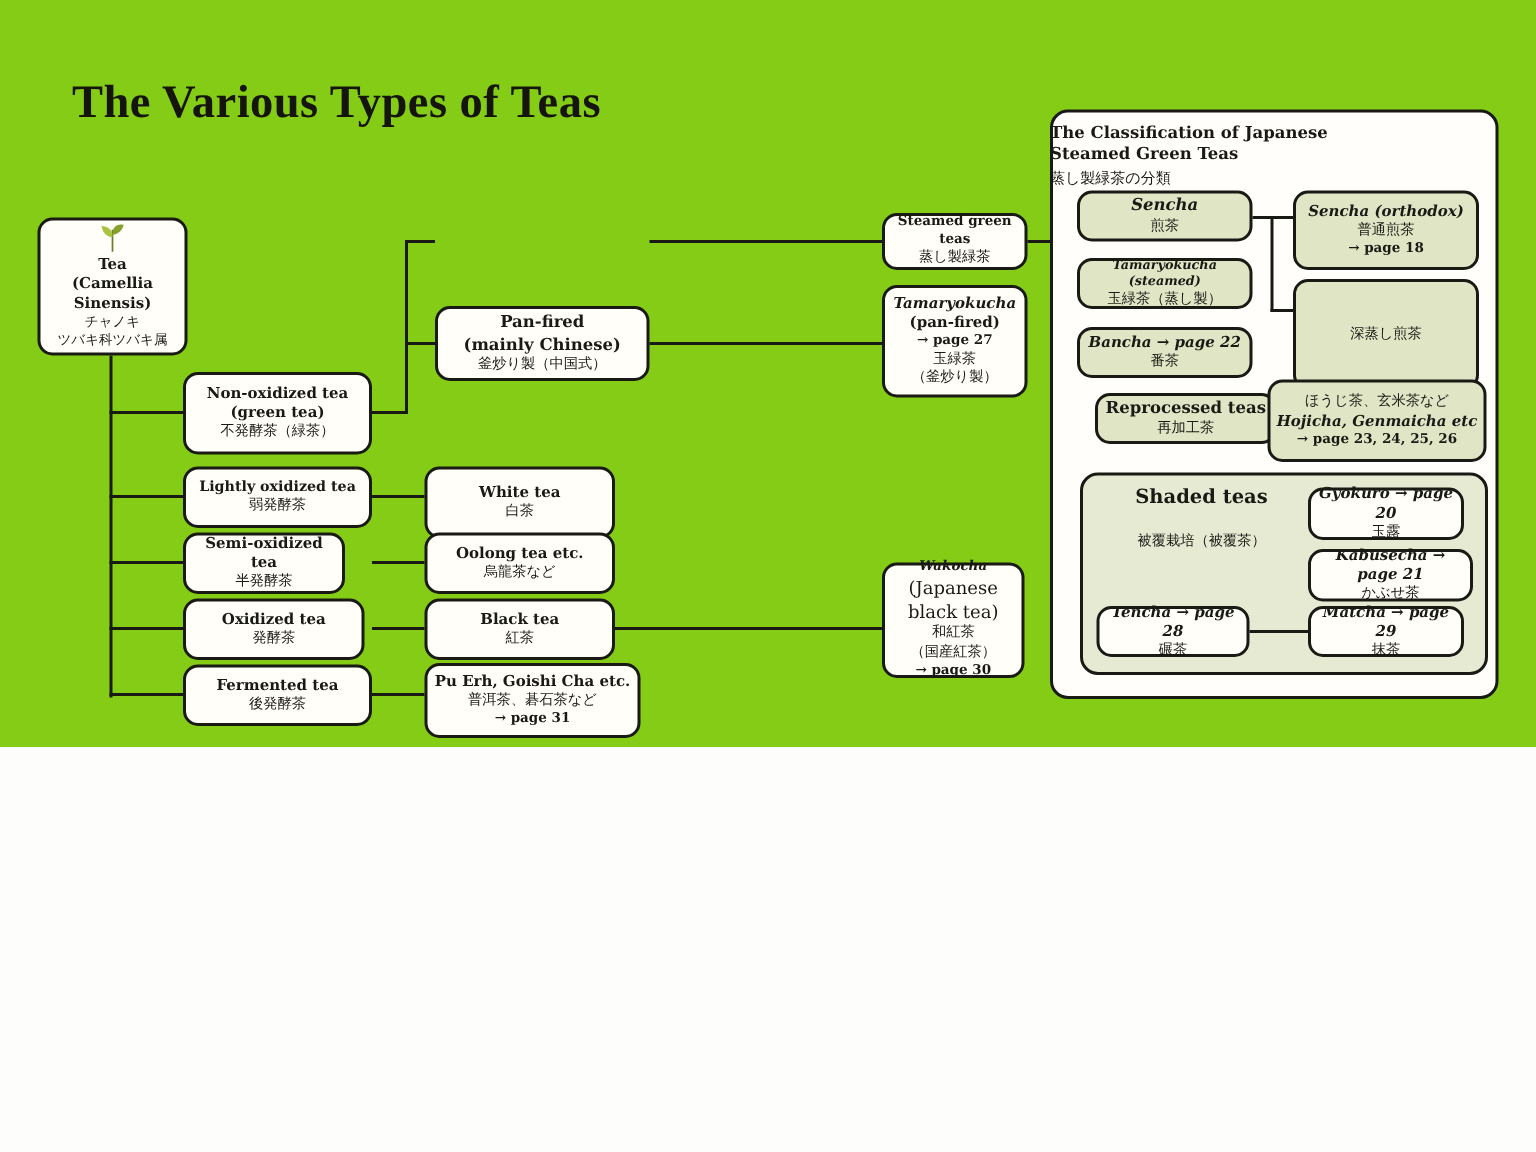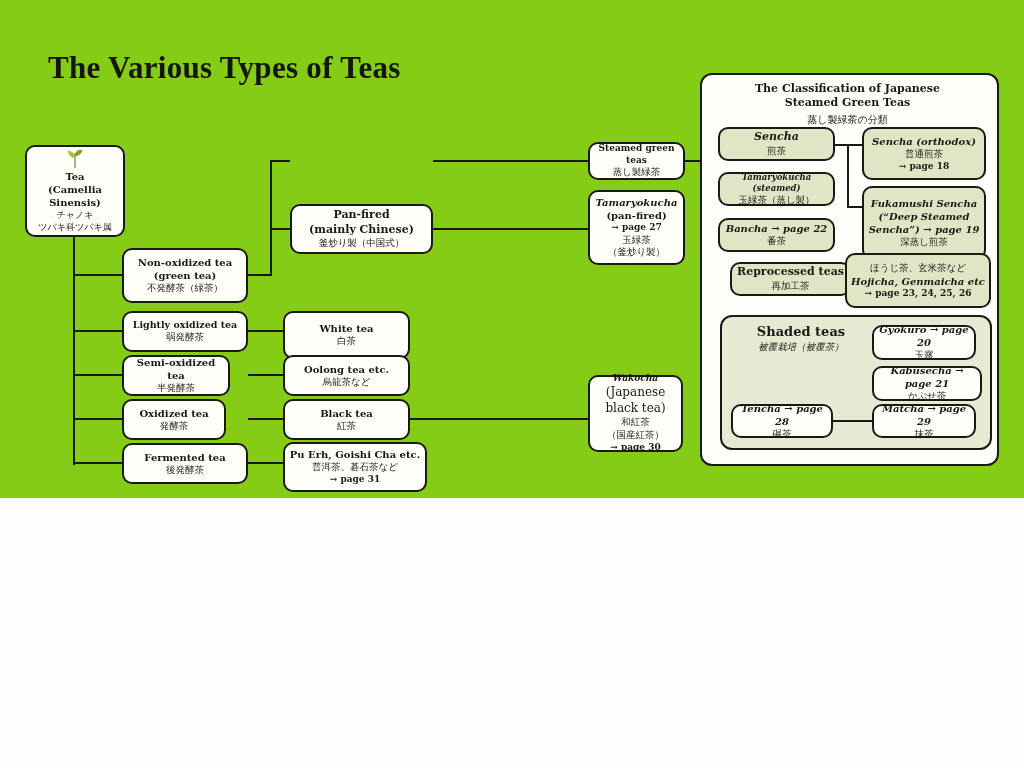--- a/index.html
+++ b/index.html
@@ -17,26 +17,26 @@
   .panel{position:absolute;background:#fffefa;border:2px solid #1a1a14;border-radius:12px;}
   .shaded-panel{position:absolute;background:#e6ead3;border:2px solid #1a1a14;border-radius:12px;}
   .en{font-weight:bold;font-size:10px;line-height:1.3;white-space:pre-line;}
   .en11{font-size:11px;}
   .xs{font-size:9px;}
   .jp{font-size:9.5px;line-height:1.35;white-space:pre-line;}
   .it{font-style:italic;}
   .pg{font-weight:bold;font-size:9px;line-height:1.3;}
   .big{font-size:12px;}
   .ln{position:absolute;background:#1a1a14;}
-  .panel-header{position:absolute;left:700px;top:82px;width:295px;text-align:center;}
+  .panel-header{position:absolute;left:700px;top:82px;width:295px;text-align:left;}
   .panel-header .en{font-size:11px;}
   .panel-header .jp{font-size:10px;margin-top:2px;}
   .shaded-title{position:absolute;left:726px;top:324px;width:150px;text-align:center;}
   .shaded-title .en{font-size:13px;}
-  .shaded-title .jp{font-size:9.5px;margin-top:0;font-style:italic;}
+  .shaded-title .jp{font-size:9.5px;margin-top:14px;}
   .leaf{margin-bottom:1px;}
 </style>
 </head>
 <body>
 
 <div class="stage">
   <div class="top-section">
 
     <div class="page-title">The Various Types of Teas</div>
 
@@ -97,21 +97,21 @@
       <div class="jp">不発酵茶（緑茶）</div>
     </div>
     <div class="node" style="left:122px;top:311px;width:126px;height:41px">
       <div class="en" style="font-size:9.5px">Lightly oxidized tea</div>
       <div class="jp">弱発酵茶</div>
     </div>
     <div class="node" style="left:122px;top:355px;width:108px;height:41px">
       <div class="en">Semi-oxidized tea</div>
       <div class="jp">半発酵茶</div>
     </div>
-    <div class="node" style="left:122px;top:399px;width:104px;height:41px">
+    <div class="node" style="left:122px;top:399px;width:121px;height:41px">
       <div class="en">Oxidized tea</div>
       <div class="jp">発酵茶</div>
     </div>
     <div class="node" style="left:122px;top:443px;width:126px;height:41px">
       <div class="en">Fermented tea</div>
       <div class="jp">後発酵茶</div>
     </div>
 
     <div class="node" style="left:283px;top:311px;width:127px;height:48px">
       <div class="en">White tea</div>
@@ -167,23 +167,20 @@
       <div class="en en11">Reprocessed teas</div>
       <div class="jp">再加工茶</div>
     </div>
 
     <div class="node green" style="left:862px;top:127px;width:124px;height:53px">
       <div class="en it">Sencha (orthodox)</div>
       <div class="jp">普通煎茶</div>
       <div class="pg">→ page 18</div>
     </div>
     <div class="node green" style="left:862px;top:186px;width:124px;height:74px">
-      <div class="en it">Fukamushi Sencha
-(“Deep Steamed
-Sencha”) → page 19</div>
       <div class="jp">深蒸し煎茶</div>
     </div>
     <div class="node green" style="left:845px;top:253px;width:146px;height:55px">
       <div class="jp">ほうじ茶、玄米茶など</div>
       <div class="en it">Hojicha, Genmaicha etc</div>
       <div class="pg">→ page 23, 24, 25, 26</div>
     </div>
 
     <div class="shaded-panel" style="left:720px;top:315px;width:268px;height:131px"></div>
     <div class="ln" style="left:833px;top:420px;width:39px;height:2px"></div>

